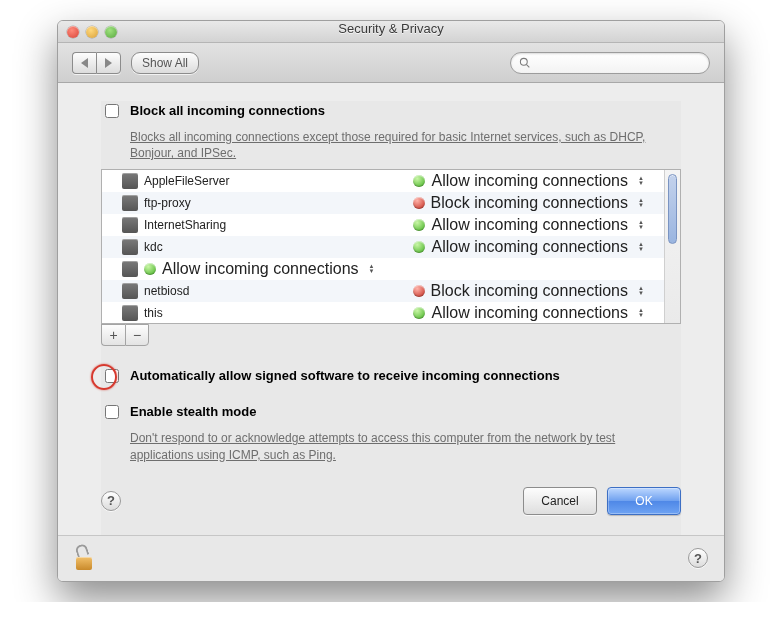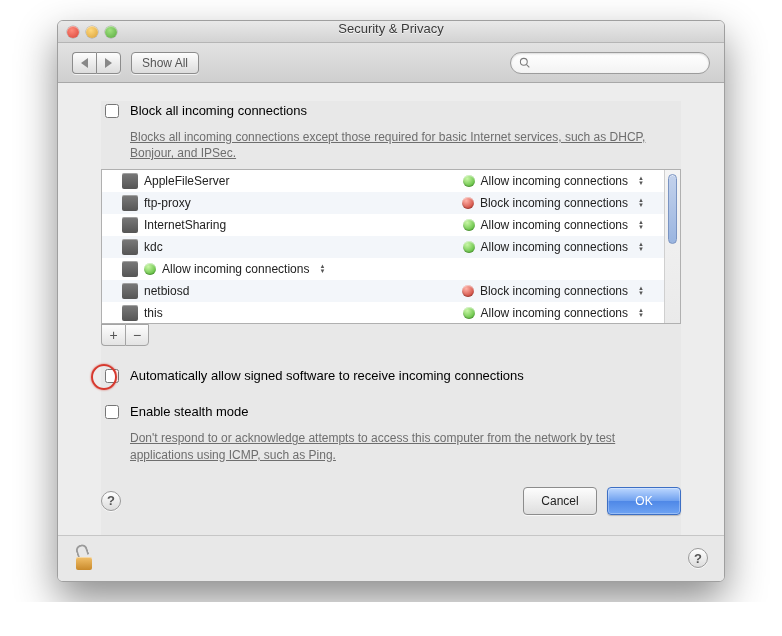--- a/index.html
+++ b/index.html
@@ -37,21 +37,21 @@
     font-size:13px; color:#3a3a3a; font-weight:500;
     text-shadow: 0 1px 0 rgba(255,255,255,0.7);
   }
   .toolbar {
     height:40px;
     background: linear-gradient(#e2e2e2,#cfcfcf);
     border-bottom:1px solid #a8a8a8;
     display:flex; align-items:center; padding:0 14px; gap:10px;
   }
   .segbtn, .pillbtn {
-    height:22px; border:1px solid #8c8c8c; border-radius:4px;
+    height:22px; border:1px solid #8c8c8c; border-radius:9px;
     background:linear-gradient(#fdfdfd,#dcdcdc);
     box-shadow: 0 1px 0 rgba(255,255,255,0.7);
     display:inline-flex; align-items:center; justify-content:center;
     font-size:12px; color:#555; padding:0 10px;
   }
   .seggroup { display:inline-flex; }
   .seggroup .segbtn { border-radius:0; padding:0 8px; }
   .seggroup .segbtn:first-child { border-radius:4px 0 0 4px; border-right:none; }
   .seggroup .segbtn:last-child  { border-radius:0 4px 4px 0; }
   .search {
@@ -74,21 +74,21 @@
   .sheet {
     width: 580px;
     margin: 0 auto 0 auto;
     background: #e8e8e8;
     position: relative;
   }
 
   .opt { display:flex; gap:8px; padding: 2px 0; }
   .opt .cb { margin-top:1px; flex:0 0 auto; }
   .opt .txt { flex:1; }
-  .opt .lbl { font-weight:400; }
+  .opt .lbl { font-weight:700; }
   .opt .sub { color:#6e6e6e; font-size:12px; line-height:1.35; margin-top:11px;text-decoration:underline; }
   input.cb { width:14px; height:14px; accent-color:#6a6a6a; }
 
   
   .redcircle {
     position:absolute; width:26px; height:26px;
     border:2px solid #d73a2f; border-radius:50%;
     box-shadow: 0 0 2px rgba(215,58,47,0.8);
     pointer-events:none;
   }
@@ -112,21 +112,21 @@
     border-radius:2px;
     background: linear-gradient(#7a7a7a,#555);
     box-shadow: inset 0 1px 0 rgba(255,255,255,0.3);
   }
   .appname { flex:1; color:#222; white-space:nowrap; overflow:hidden; text-overflow:ellipsis; }
   .statuscell { display:flex; align-items:center; gap:6px; }
   .dot { width:12px; height:12px; border-radius:50%; flex:0 0 auto;
     box-shadow: inset 0 1px 1px rgba(255,255,255,0.6), inset 0 -1px 1px rgba(0,0,0,0.25); }
   .dot.green { background: radial-gradient(circle at 35% 30%, #c9f6a6, #3fae1f); }
   .dot.red   { background: radial-gradient(circle at 35% 30%, #ffb3a9, #c0271b); }
-  .stxt { color:#222; font-size:12px; white-space:nowrap; }
+  .stxt { color:#222; font-size:16px; white-space:nowrap; }
   .stepper { margin-left:4px; width:6px; height:12px; display:flex; flex-direction:column; justify-content:center; color:#555; font-size:6px; line-height:5px; }
   .stepper span { display:block; }
 
   .scrollbar {
     width:16px; background:linear-gradient(#f4f4f4,#eaeaea);
     border-left:1px solid #cfcfcf; position:relative;
   }
   .thumb {
     position:absolute; left:3px; right:3px; top:4px; height:70px;
     background:linear-gradient(#c3d2ec,#9ab5e0);

